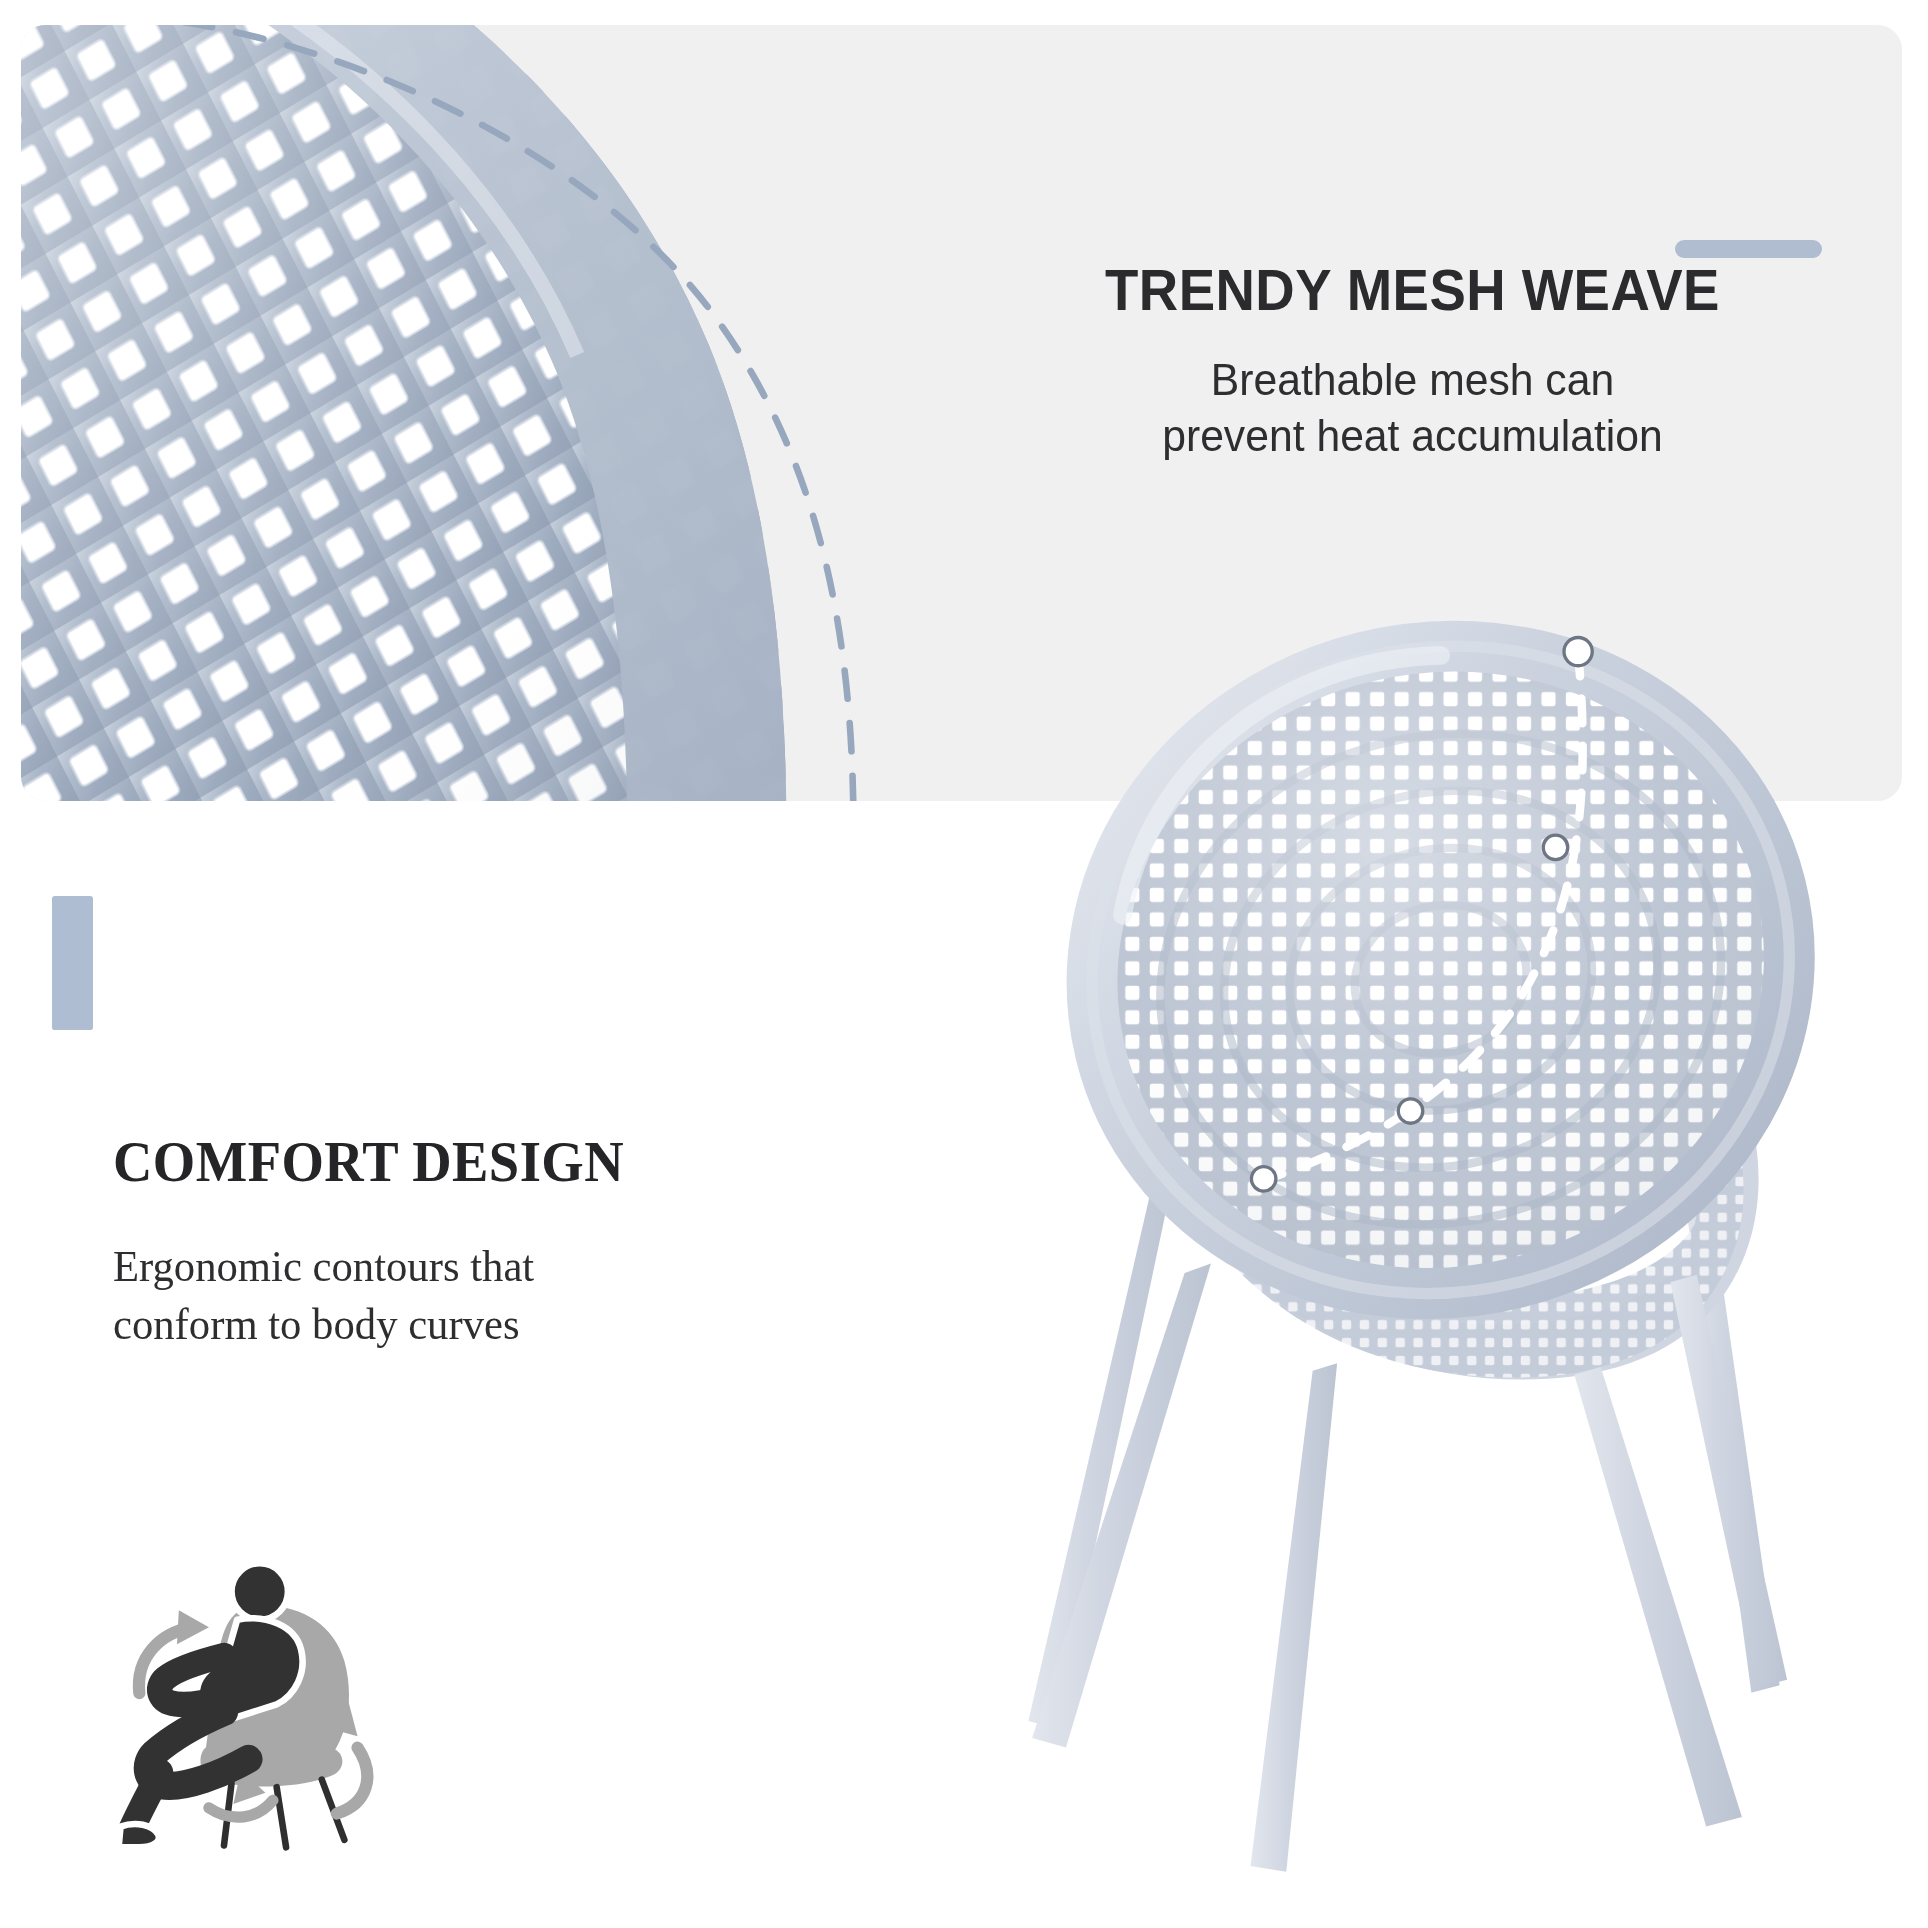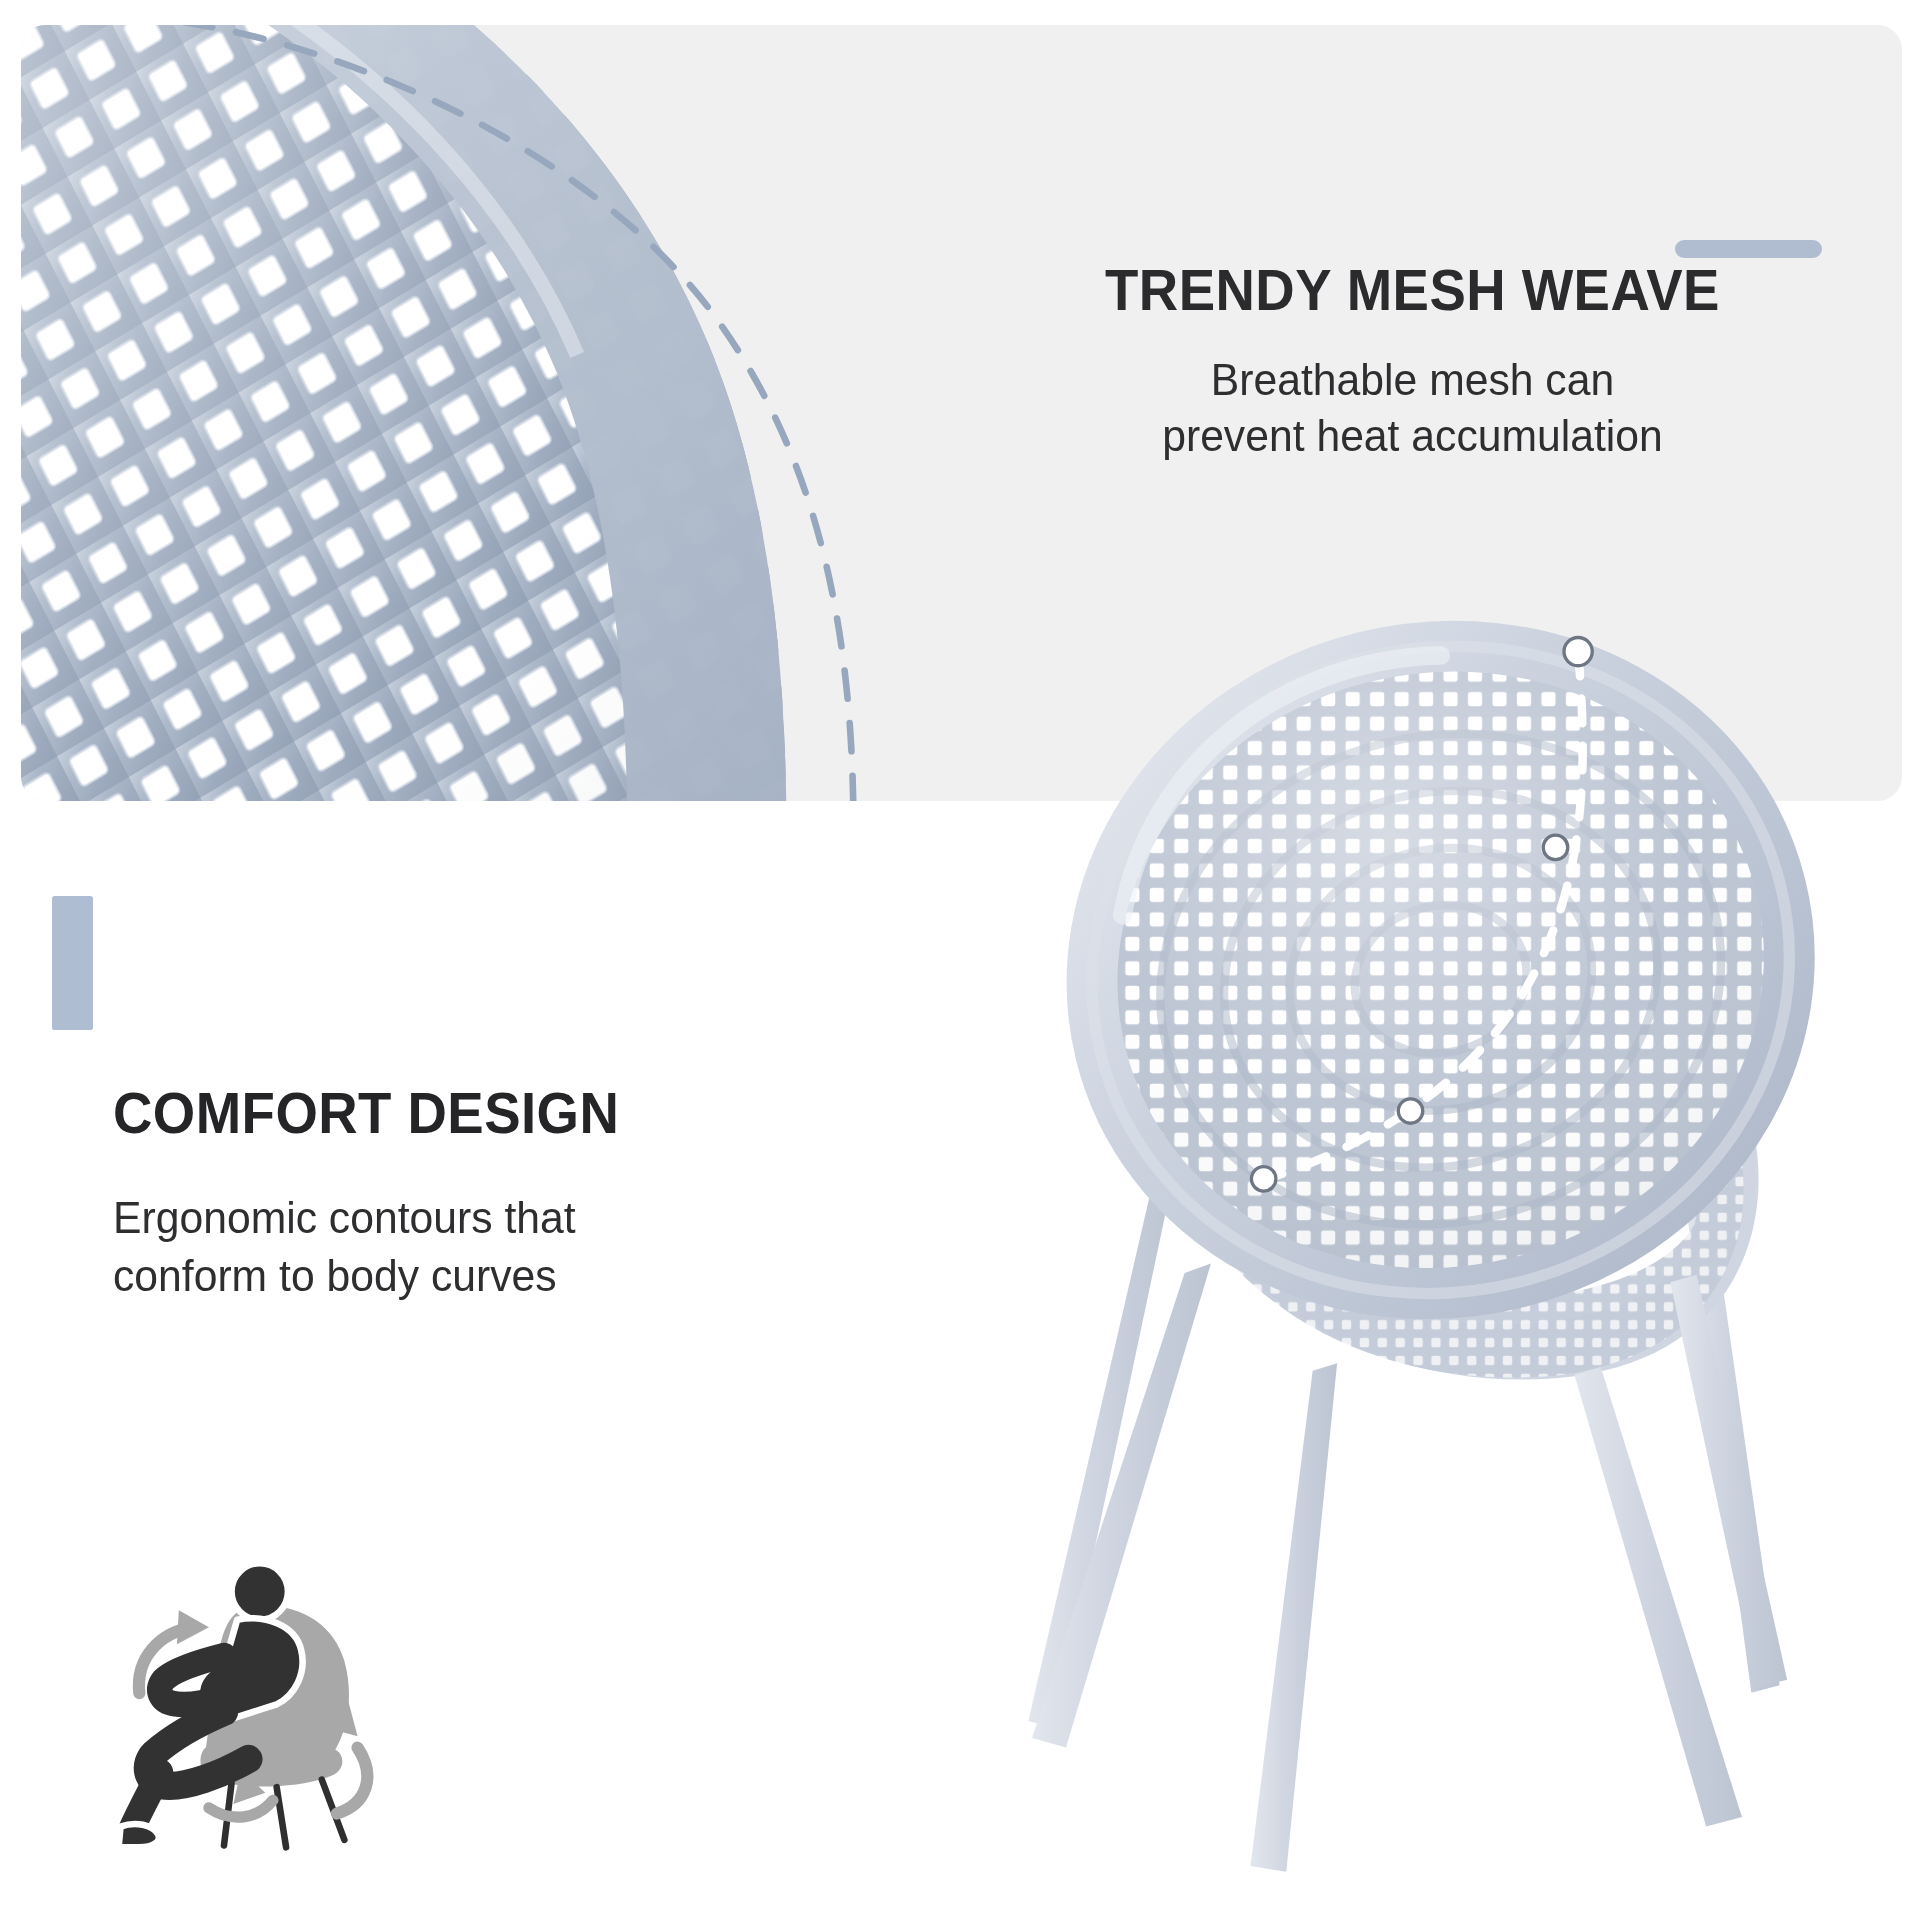--- a/index.html
+++ b/index.html
@@ -91,22 +91,23 @@
     left: 52px;
     top: 896px;
     width: 41px;
     height: 134px;
     background: #aebdd1;
     border-radius: 2.8px;
   }
   .lower-block {
     position: absolute;
     left: 113px;
-    top: 1083px;
+    top: 1132px;
     width: 847px;
+    font-family: Liberation Serif, serif;
   }
   .l-title {
     font-size: 58px;
     font-weight: 700;
     letter-spacing: 0.5px;
     color: #252528;
     line-height: 1.05;
     margin: 0;
     white-space: nowrap;
     transform: scaleX(0.94);

